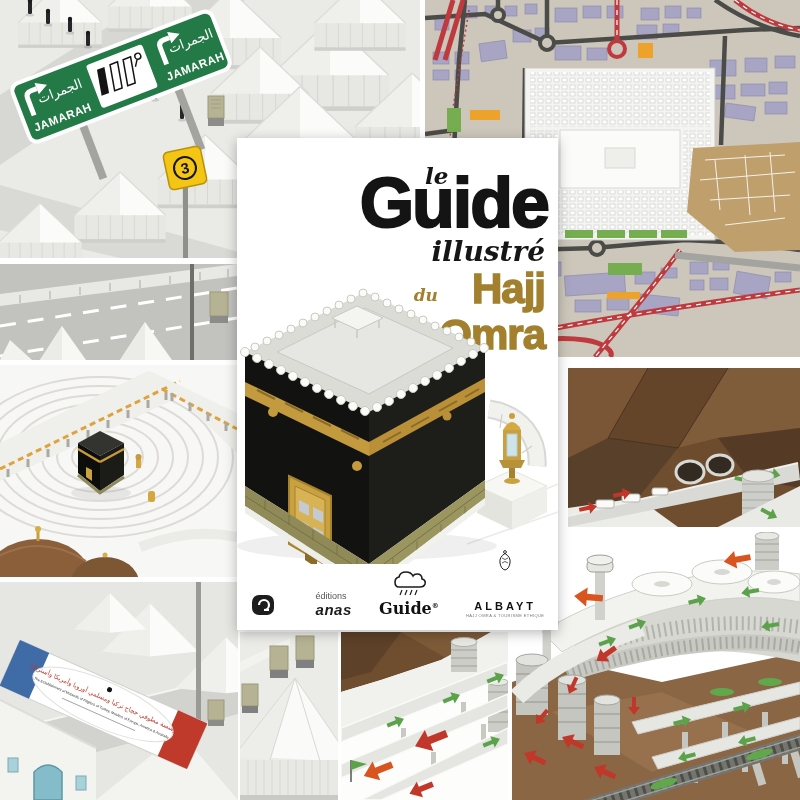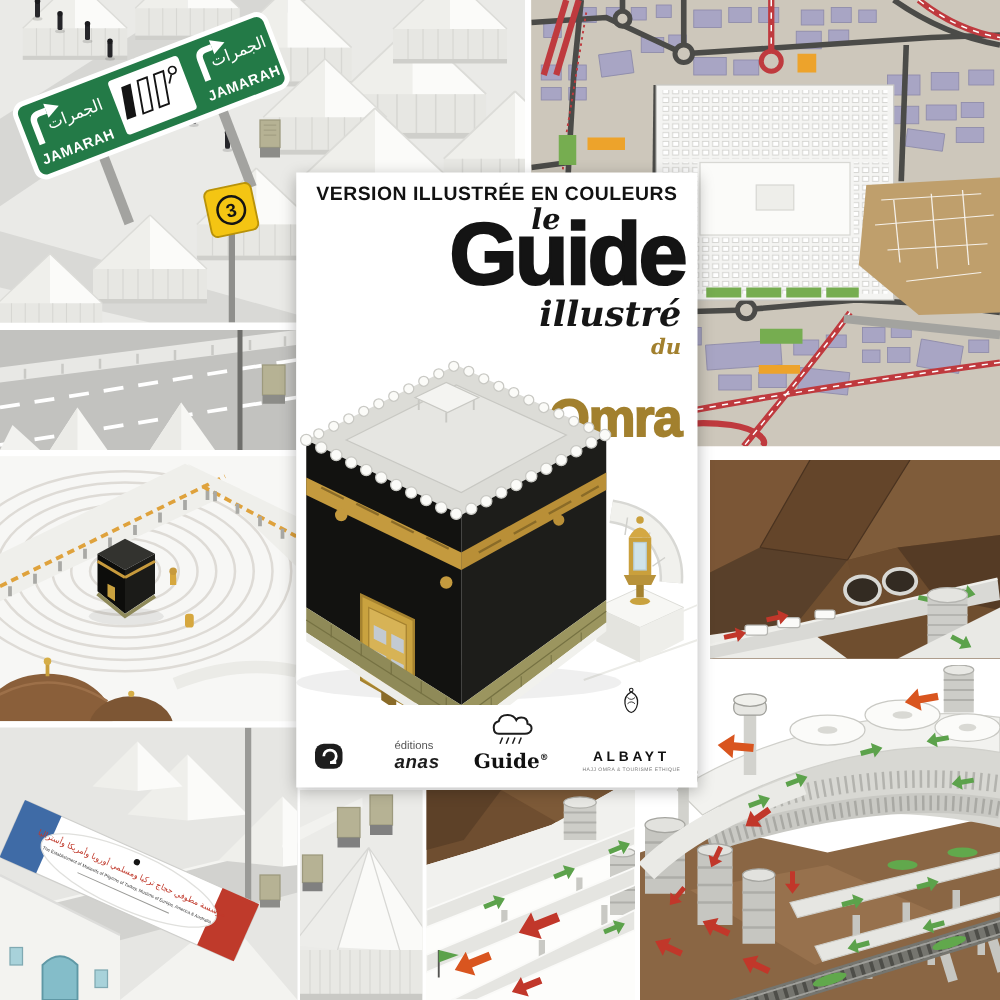--- a/index.html
+++ b/index.html
@@ -584,26 +584,26 @@
         <use href="#arwI" fill="#c1372a" transform="translate(95,160) rotate(158) scale(1.4)"></use>
       </g>
       <g>
         <path d="M10,128 L10,150" stroke="#555552" stroke-width="1.5"></path>
         <polygon points="10,128 26,132 10,138" fill="#5ca24b"></polygon>
       </g>
     </svg>
   </div>
 
   <div id="cover">
-    <div class="cov-banner">VERSION ILLUSTRÉE EN COULEURS</div>
     <div class="t-le">le</div>
     <div class="t-guide">Guide</div>
     <div class="t-illustre">illustré</div>
     <div class="row-gold r-hajj">
       <span class="g-small">du</span>
+      <span class="g-big">Hajj</span>
     </div>
     <div class="row-gold r-omra">
       <span class="g-small">de la</span>
       <span class="g-big">Omra</span>
     </div>
 
     <svg id="kaaba-art" width="321" height="330" viewBox="0 0 321 330">
 
       <path d="M250,280 L321,250 M230,310 L321,278" stroke="#ebebe7" stroke-width="1.5"></path>
       <ellipse cx="130" cy="312" rx="130" ry="14" fill="#00000010"></ellipse>

